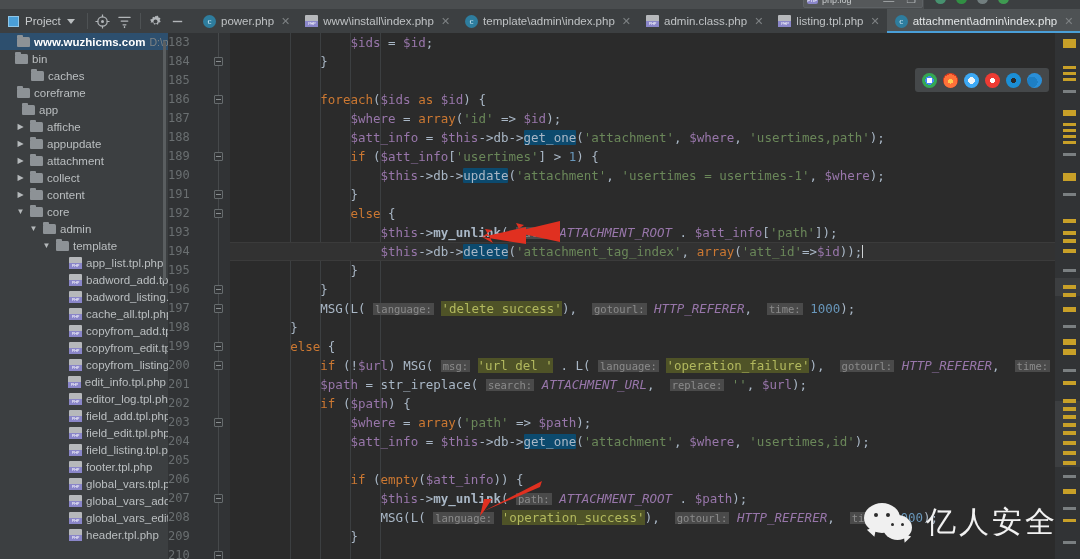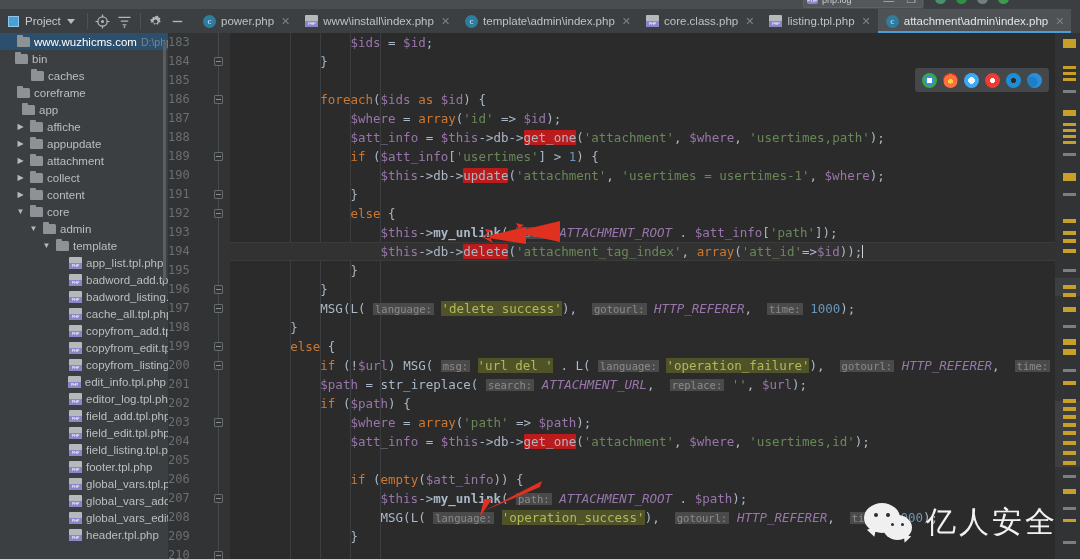--- a/index.html
+++ b/index.html
@@ -78,21 +78,21 @@
   .sidebar {
     position:absolute; top:33px; left:0; width:168px; bottom:0;
     background:#3c3f41; overflow:hidden;
   }
   .sb-row {
     height:17px; display:flex; align-items:center; gap:4px;
     font-size:11.5px; color:#bbbfc1; white-space:nowrap; padding-right:2px;
   }
   .sb-row.sel { background:#2d4f6e; color:#ffffff; }
   .sb-row .path { color:#7e8385; font-size:10.5px; }
-  .sb-row b { font-weight:normal; }
+  .sb-row b { font-weight:bold; }
   .arrow { width:11px; flex:0 0 11px; display:flex; align-items:center; justify-content:center; color:#b5b9bb; font-size:8px; }
   .fold {
     width:13px; height:10px; flex:0 0 13px; border-radius:1.5px 1.5px 1px 1px;
     background:#8d9296; position:relative;
   }
   .fold:before{ content:''; position:absolute; left:0; top:-2px; width:6px; height:3px; background:#8d9296; border-radius:1px 1px 0 0;}
   .f-php { width:13px; height:12px; flex:0 0 13px; position:relative; background:#b6b8bb; border-radius:1px; }
   .f-php:after{
     content:'PHP'; position:absolute; left:0; bottom:0; width:13px; height:6px;
     background:#8a86c9; color:#fff; font-size:4px; line-height:6px; text-align:center; letter-spacing:-.3px;
@@ -131,21 +131,21 @@
   .ind { position:absolute; top:0; bottom:0; width:1px; background:#3c3f41; }
 
   
   .kw   { color:#cc7832; }
   .str  { color:#6a8759; }
   .var  { color:#9876aa; }
   .num  { color:#6897bb; }
   .pln  { color:#a9b7c6; }
   .cst  { color:#9876aa; font-style:italic; }
   .hint { background:#4a4a4a; color:#8b8b8b; font-size:10.5px; padding:0 2px; border-radius:0; }
-  .usewrite { background:#b91c1c; border-radius:1px; }
+  .usewrite { background:#0c4a6e; border-radius:1px; }
   .strhl { background:#4f5327; color:#b2b95e; }
   .cursor { display:inline-block; width:1px; height:13px; background:#cfd2d4; vertical-align:-2px; }
 
   
   .markers { position:absolute; right:0; top:0; width:25px; bottom:0; background:#313335; }
   .markers .mk { position:absolute; right:4px; width:13px; }
   .mk-y { background:#c8a028; }
   .mk-g { background:#7a7f81; }
   .markers .thumb { position:absolute; right:0; width:25px; background:rgba(255,255,255,.055); }
 
@@ -245,21 +245,21 @@
       <span>www\install\index.php</span>
       <span class="x">✕</span>
     </div>
     <div class="etab">
       <span class="ico-c">c</span>
       <span>template\admin\index.php</span>
       <span class="x">✕</span>
     </div>
     <div class="etab">
       <span class="ico-php"></span>
-      <span>core.class.php</span>
+      <span>admin.class.php</span>
       <span class="x">✕</span>
     </div>
     <div class="etab">
       <span class="ico-php"></span>
       <span>listing.tpl.php</span>
       <span class="x">✕</span>
     </div>
     <div class="etab active">
       <span class="ico-c">c</span>
       <span>attachment\admin\index.php</span>

